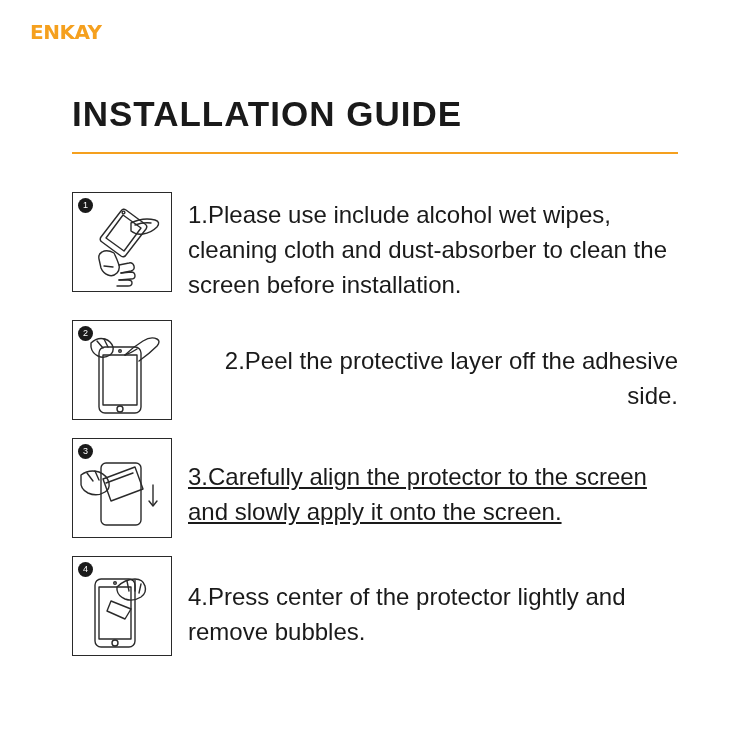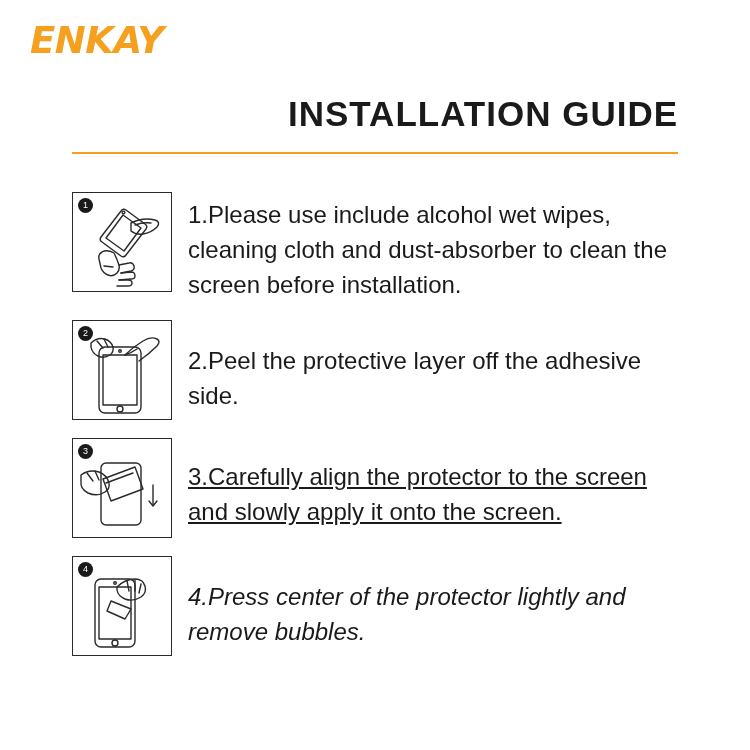--- a/index.html
+++ b/index.html
@@ -18,36 +18,35 @@
     width: 750px;
     height: 750px;
     box-sizing: border-box;
   }
   
   .brand {
     position: absolute;
     left: 30px;
     top: 22px;
     font-family: "DejaVu Sans", sans-serif;
-    font-size: 37px;
+    font-size: 20px;
     font-weight: bold;
-    font-style: italic;
     letter-spacing: -0.5px;
     color: #f5a01e;
     line-height: 1;
   }
   
   .title-wrap {
     position: absolute;
     left: 72px;
     top: 95px;
     width: 606px;
   }
   .title {
-    text-align: right;
+    text-align: left;
     font-size: 35px;
     font-weight: bold;
     letter-spacing: 1px;
     color: #1a1a1a;
     line-height: 1.1;
   }
   .title-rule {
     margin-top: 18px;
     height: 2px;
     background: #f5a01e;
@@ -98,23 +97,23 @@
     height: 100px;
   }
   .step-text {
     padding-left: 16px;
     font-size: 24px;
     line-height: 1.45;
     color: #1a1a1a;
     padding-top: 8px;
   }
   .step-1 .step-text { padding-top: 6px; }
-  .step-2 .step-text { padding-top: 24px; }
+  .step-2 .step-text { padding-top: 24px; text-align: right; }
   .step-3 .step-text { padding-top: 22px; text-decoration: underline; }
-  .step-4 .step-text { padding-top: 24px; font-style: italic; }
+  .step-4 .step-text { padding-top: 24px; }
 </style>
 </head>
 <body>
 
 <div class="page">
 
   <div class="brand">ENKAY</div>
 
   <div class="title-wrap">
     <div class="title">INSTALLATION GUIDE</div>

